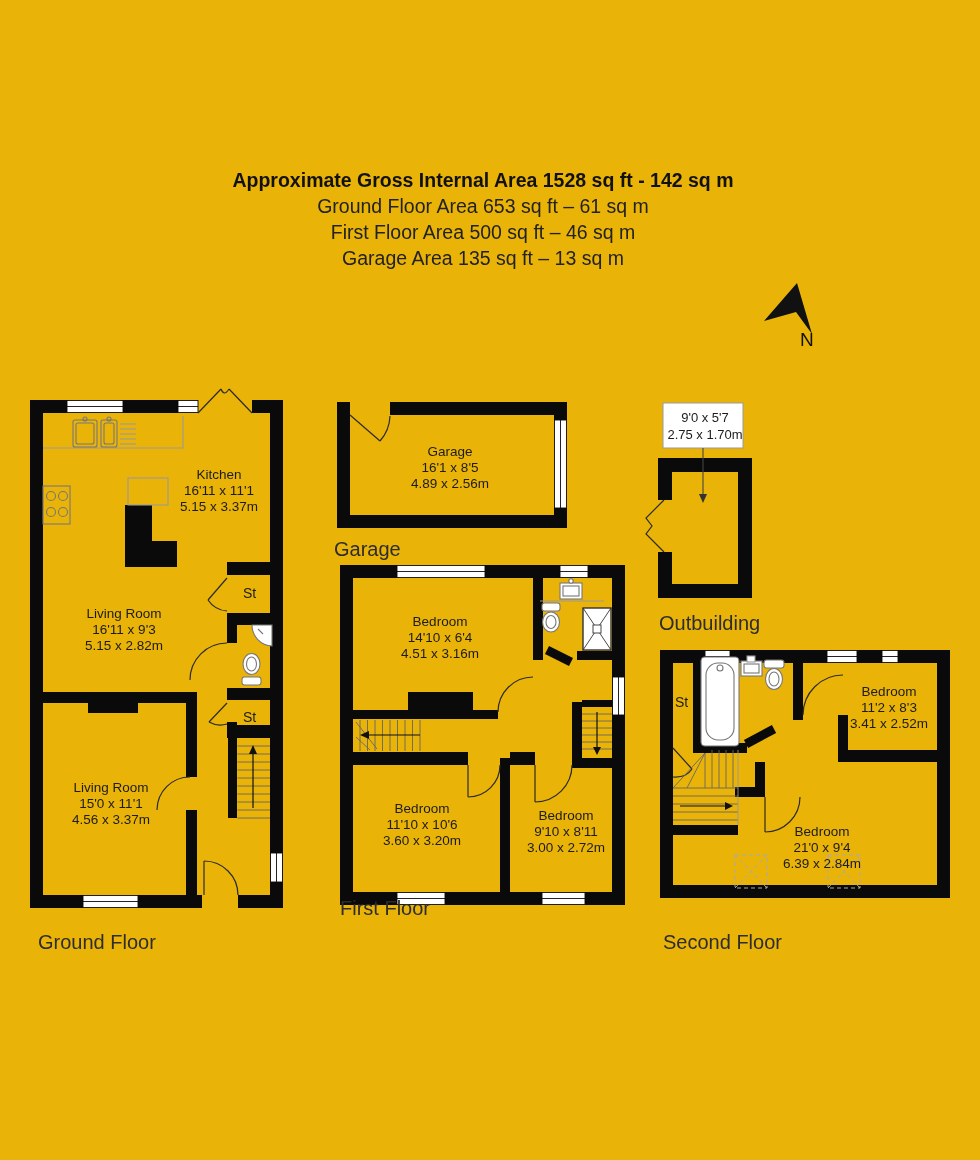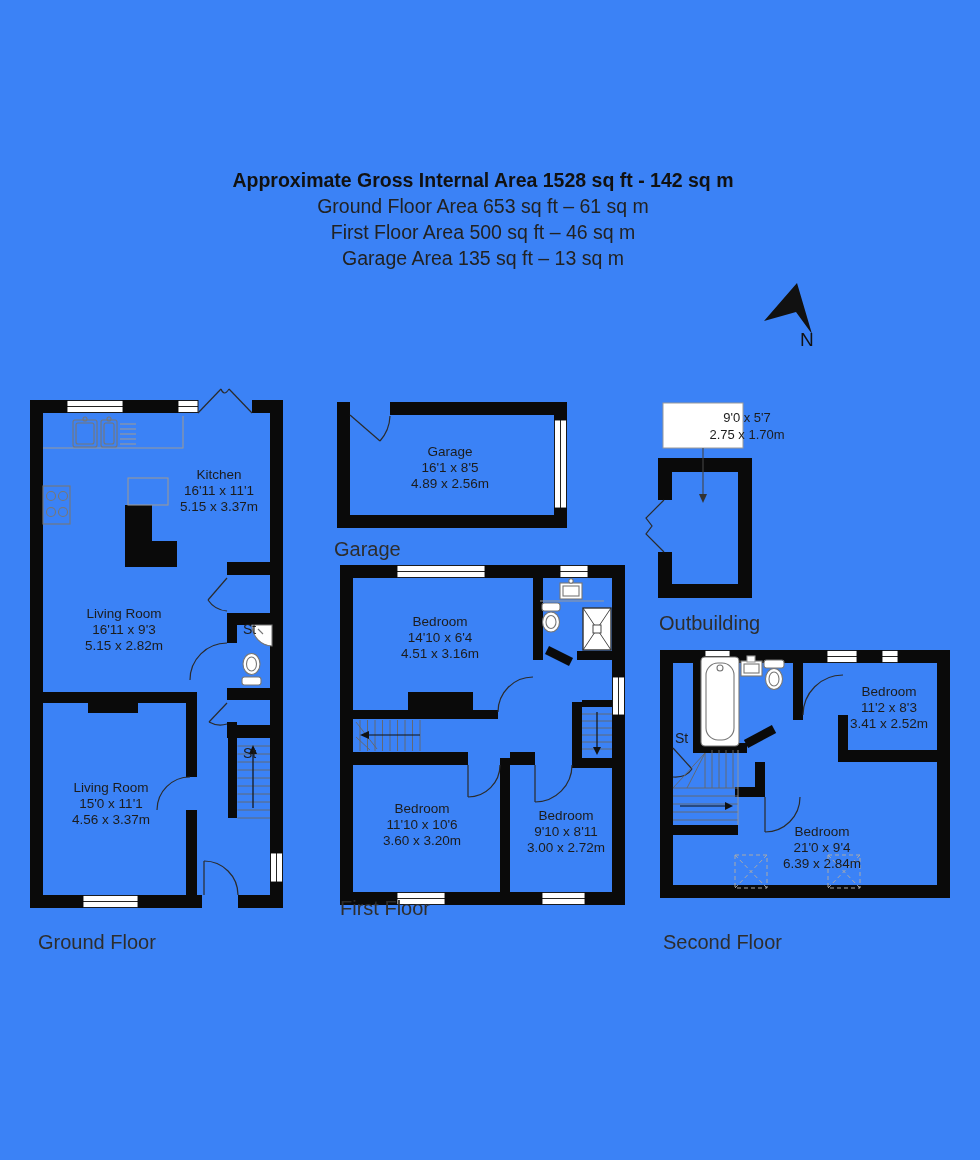--- a/index.html
+++ b/index.html
@@ -1,25 +1,25 @@
 <!DOCTYPE html>
 <html><head>
 <meta charset="utf-8">
 <style>
   html,body{margin:0;padding:0;background:#fff;}
-  .page{position:relative;width:980px;height:1160px;background:#3b82f6;overflow:hidden;
+  .page{position:relative;width:980px;height:1160px;background:#eab308;overflow:hidden;
         font-family:"Liberation Sans",sans-serif;color:#1b1b1b;}
   .plan-svg{position:absolute;left:0;top:0;}
   .hdr{position:absolute;left:0;top:167px;width:966px;text-align:center;}
   .hdr-line{font-size:19.5px;line-height:26px;}
   .hdr-bold{font-weight:bold;color:#111;}
   .hdr-reg{color:#222;}
   .room-label{position:absolute;text-align:center;font-size:13.5px;line-height:16px;color:#1c1c1c;}
   .room-label span{display:block;}
-  .st-label{position:absolute;font-size:14px;color:#1c1c1c;margin-top:36px;}
+  .st-label{position:absolute;font-size:14px;color:#1c1c1c;}
   .floor-label{position:absolute;font-size:20px;color:#2d2d2d;}
   .dim-box-label{position:absolute;text-align:center;font-size:13px;line-height:17px;color:#1c1c1c;}
   .dim-box-label span{display:block;}
   .n-label{position:absolute;font-size:19px;color:#111;}
 </style>
 </head>
 <body>
 
 <div class="page">
 
@@ -370,21 +370,21 @@
     <span>Bedroom</span>
     <span>11'2 x 8'3</span>
     <span>3.41 x 2.52m</span>
   </div>
   <div class="room-label" style="left:742px;top:824px;width:160px">
     <span>Bedroom</span>
     <span>21'0 x 9'4</span>
     <span>6.39 x 2.84m</span>
   </div>
 
-  <div class="dim-box-label" style="left:701px;top:409px;width:92px">
+  <div class="dim-box-label" style="left:659px;top:409px;width:92px">
     <span>9'0 x 5'7</span>
     <span>2.75 x 1.70m</span>
   </div>
   <span class="floor-label" style="left:659px;top:612px">Outbuilding</span>
 
   <span class="floor-label" style="left:38px;top:931px">Ground Floor</span>
   <span class="floor-label" style="left:340px;top:897px">First Floor</span>
   <span class="floor-label" style="left:663px;top:931px">Second Floor</span>
 </div>
 

